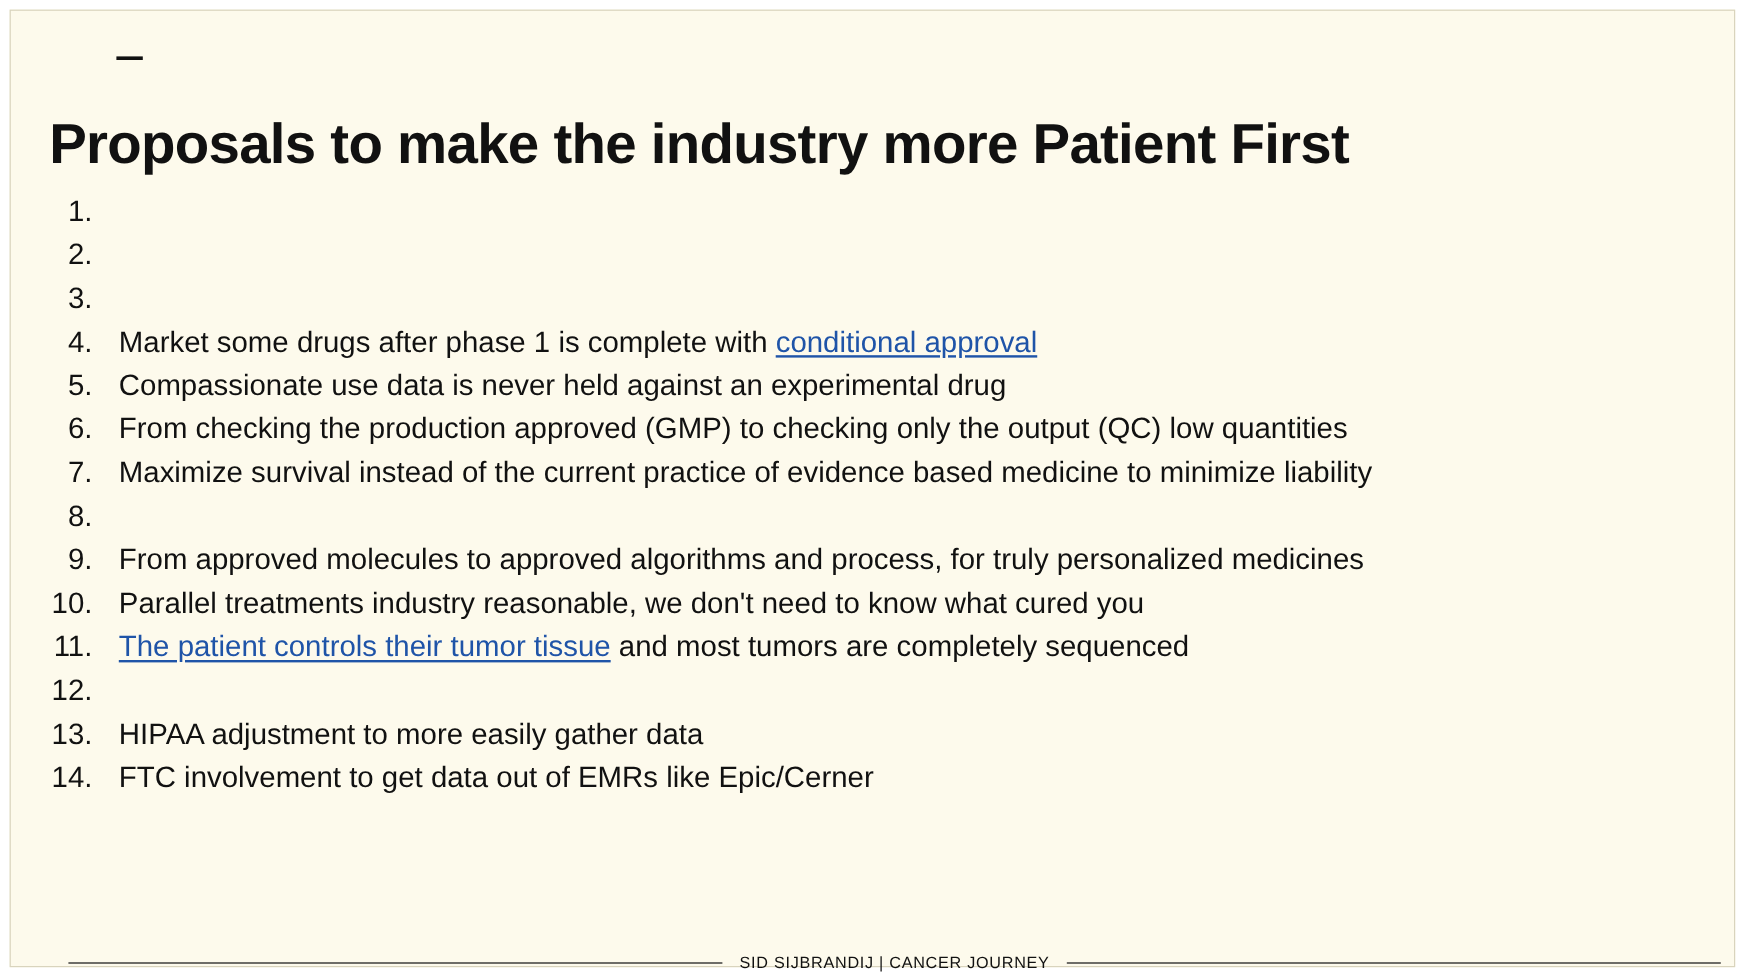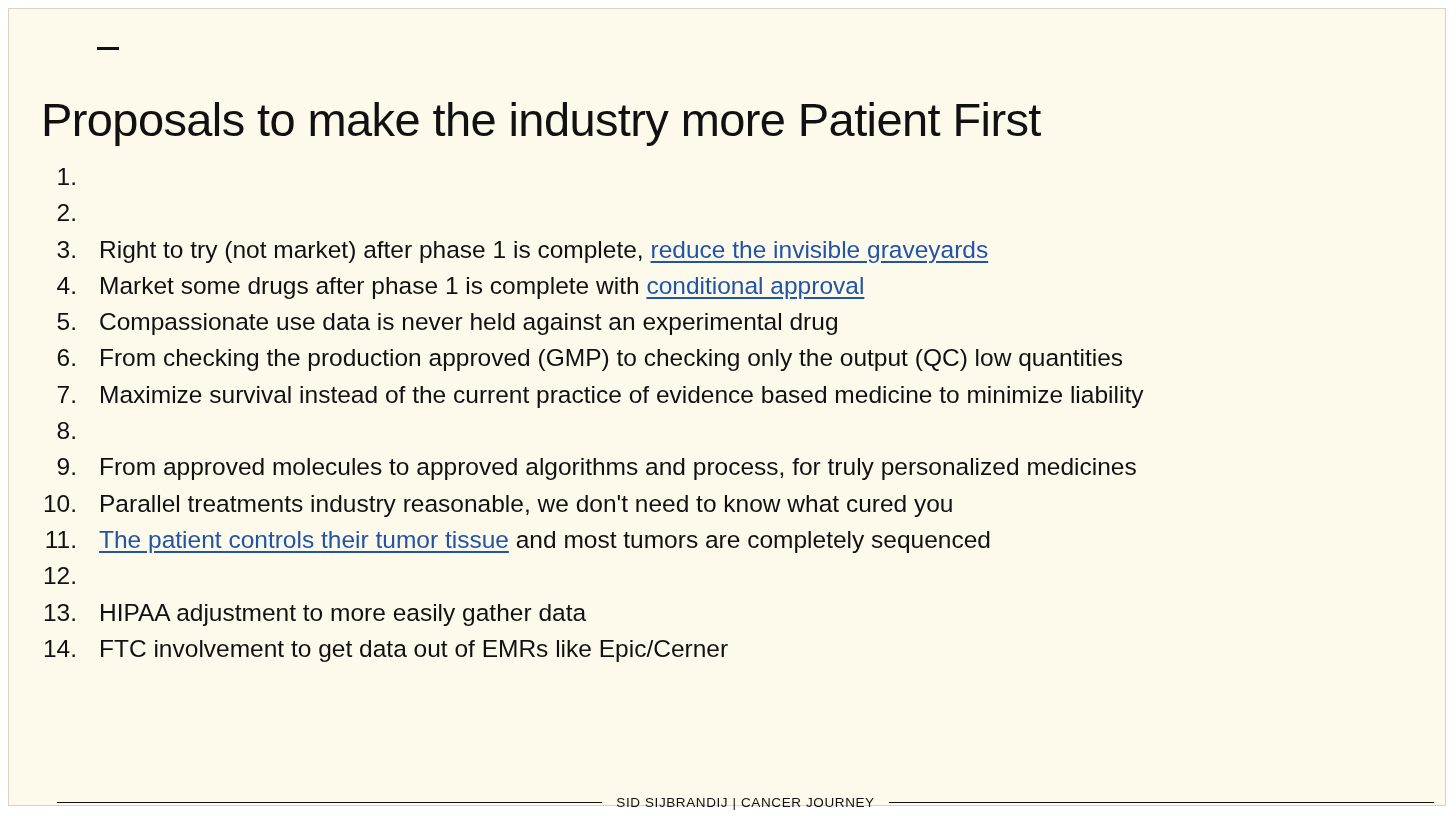--- a/index.html
+++ b/index.html
@@ -30,21 +30,21 @@
     width: 22px;
     height: 3px;
     background: #111111;
   }
   .title {
     position: absolute;
     left: 32px;
     top: 52px;
     width: 1360px;
     font-size: 47px;
-    font-weight: normal;
+    font-weight: bold;
     letter-spacing: -0.6px;
     color: #111111;
     line-height: 1.2;
   }
   .list {
     position: absolute;
     left: 32px;
     top: 156px;
     width: 1380px;
     margin: 0;
@@ -111,21 +111,20 @@
 
   <ol class="list" id="proposal-list">
       <li class="item">
         <span class="num">1.</span>
       </li>
       <li class="item">
         <span class="num">2.</span>
       </li>
       <li class="item">
         <span class="num">3.</span>
-        <span class="text"><span>Right to try (not market) after phase 1 is complete, </span><a class="lnk" href="#">reduce the invisible graveyards</a></span>
       </li>
       <li class="item">
         <span class="num">4.</span>
         <span class="text"><span>Market some drugs after phase 1 is complete with </span><a class="lnk" href="#">conditional approval</a></span>
       </li>
       <li class="item">
         <span class="num">5.</span>
         <span class="text"><span>Compassionate use data is never held against an experimental drug</span></span>
       </li>
       <li class="item">

